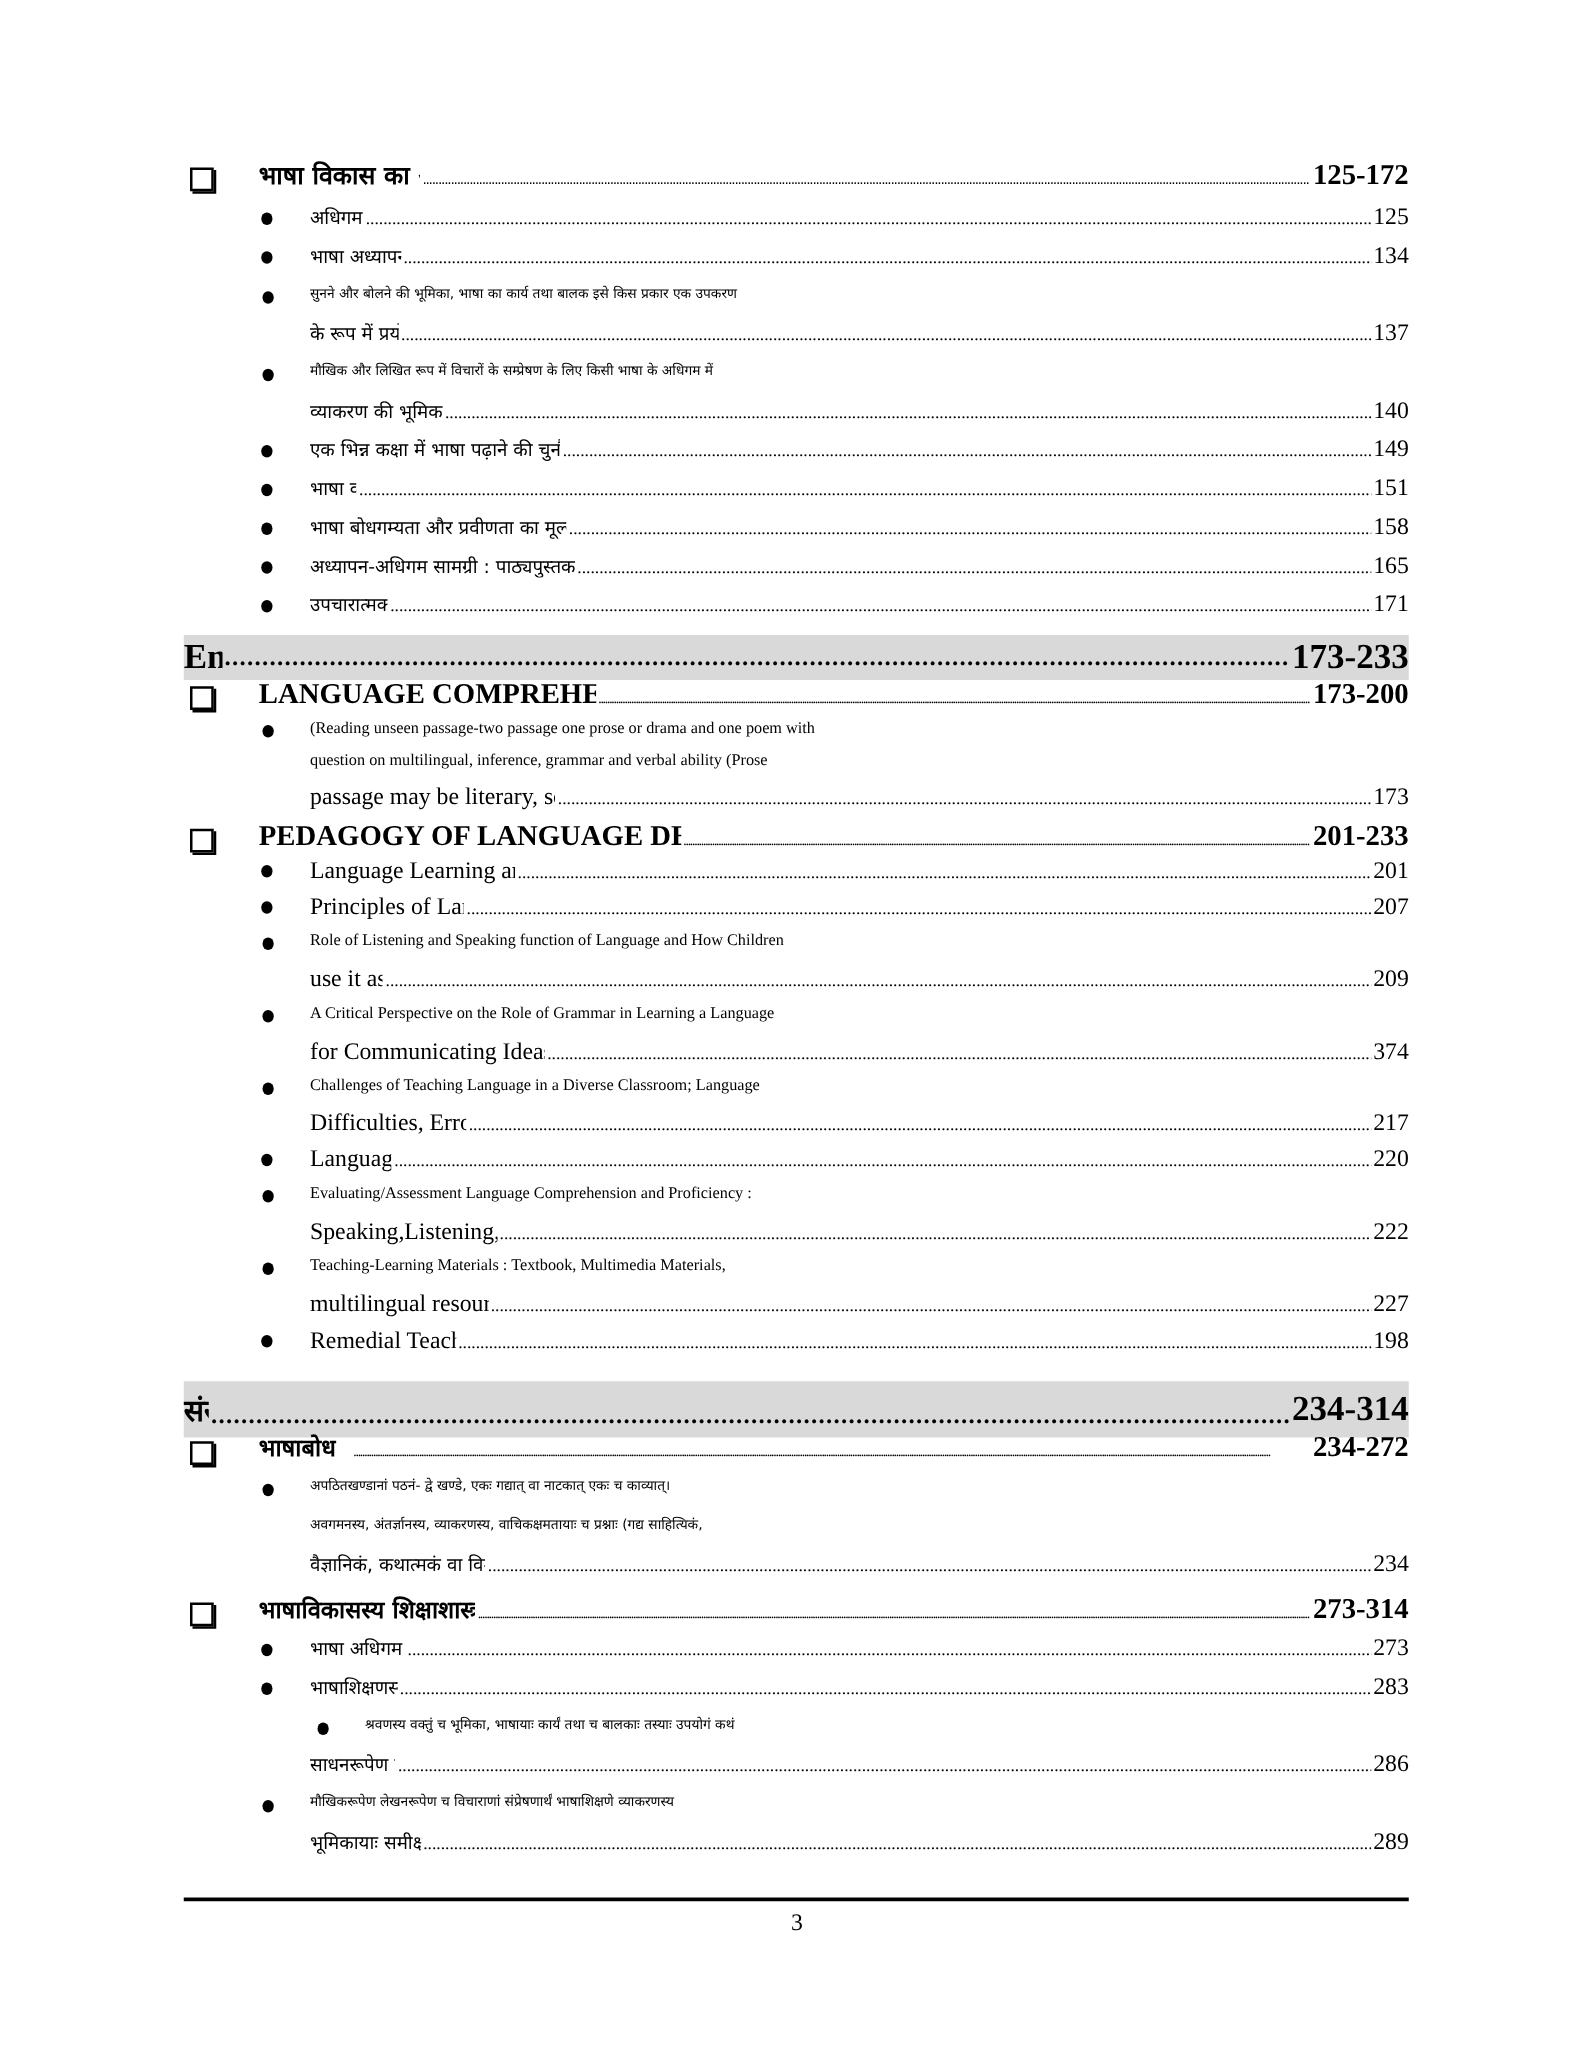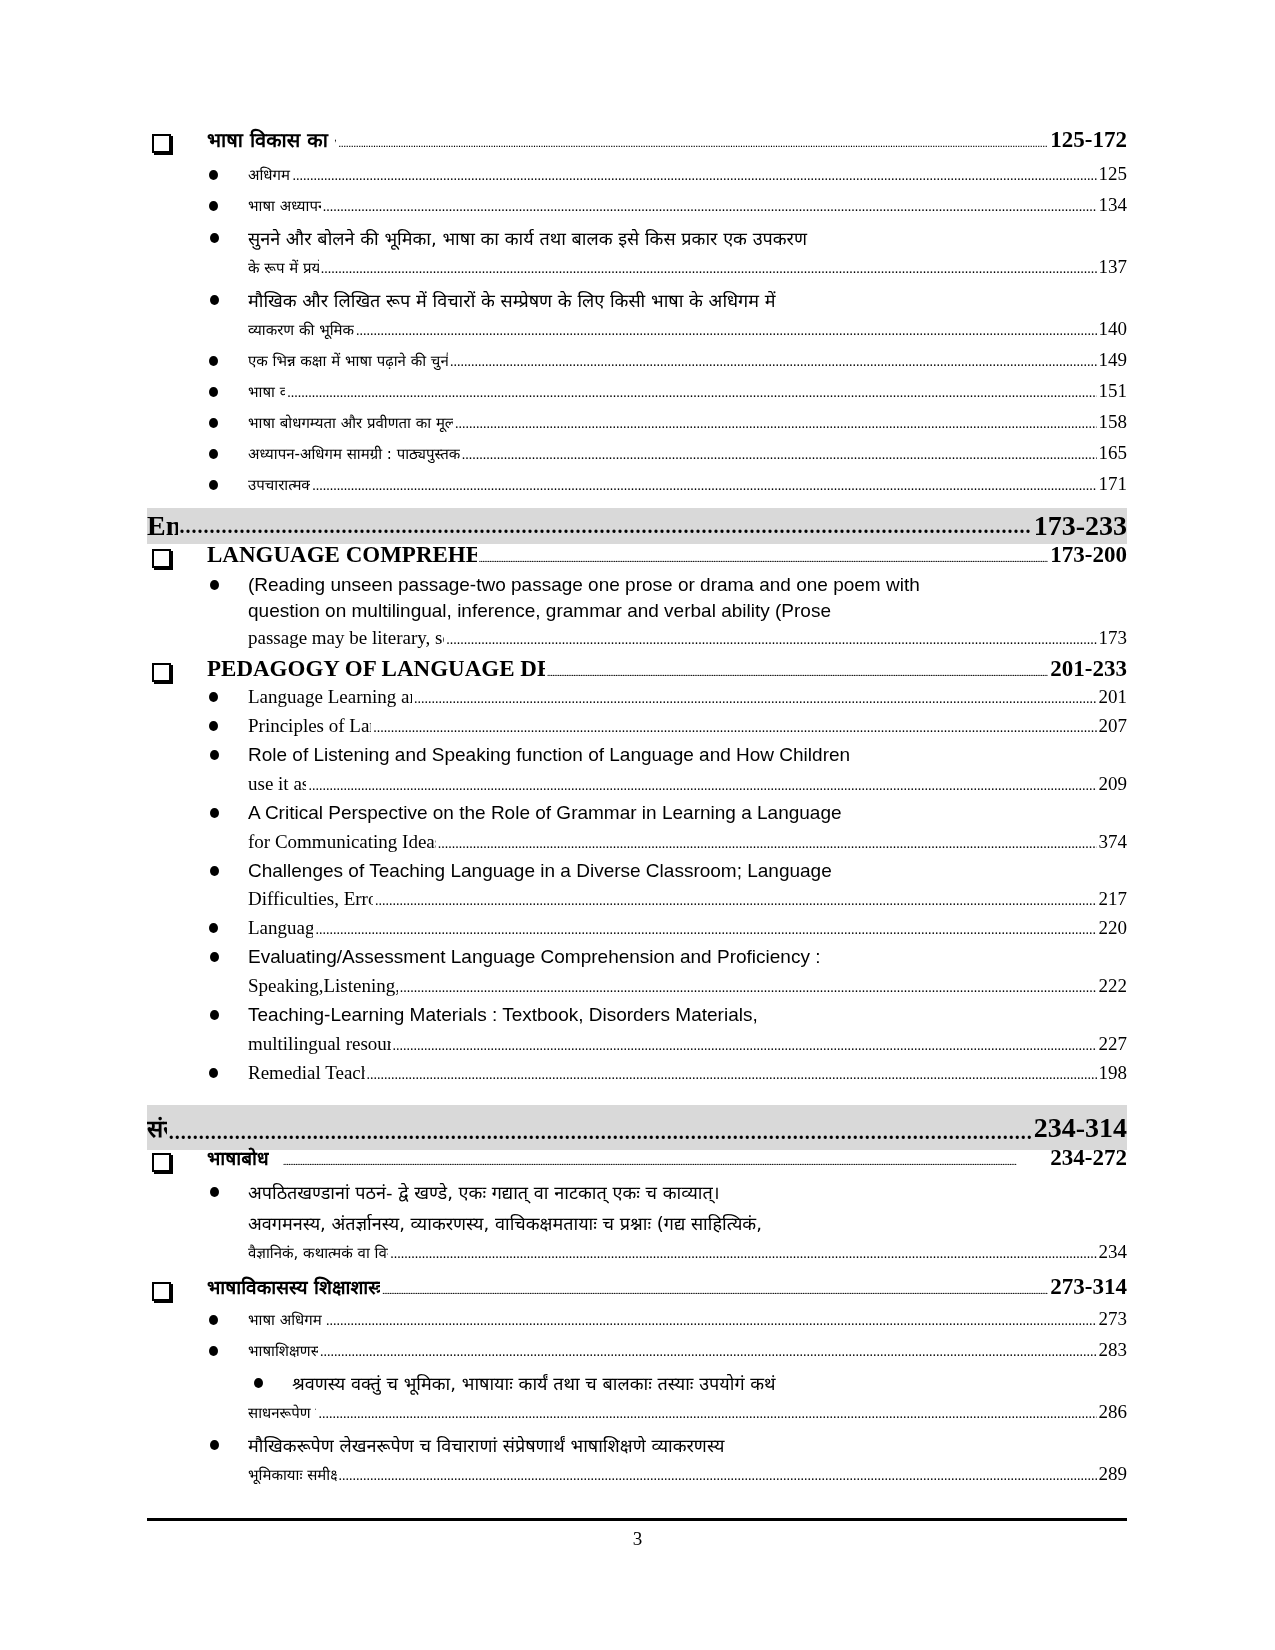--- a/index.html
+++ b/index.html
@@ -28,22 +28,22 @@
   .cb { position: absolute; left: 5px; width: 15px; height: 15px; border: 2px solid #000; box-shadow: 2px 2px 0 #000; background: #fff; }
 
   
   .item { font-family: "Liberation Serif", serif; font-size: 19px; }
   .item.hi { font-family: "DejaVu Sans", sans-serif; font-size: 15px; }
   .item .txt { padding-left: 101px; }
   .item .lead { font-size: 14px; }
   .item.hi .lead { font-family: "Liberation Serif", serif; }
   .item .num { font-family: "Liberation Serif", serif; font-size: 19px; }
   .dot { position: absolute; left: 62px; width: 9px; height: 10px; border-radius: 50%; background: #000; }
-  .cont { position: absolute; left: 248px; font-family: Liberation Sans, sans-serif; font-size: 19px; white-space: nowrap; }
-  .cont.hi { font-family: "DejaVu Sans", sans-serif; font-size: 18px; }
+  .cont { position: absolute; left: 248px; font-family: Liberation Serif, serif; font-size: 13px; white-space: nowrap; }
+  .cont.hi { font-family: "DejaVu Sans", sans-serif; font-size: 11px; }
 
   .rule { position: absolute; left: 147px; top: 1518px; width: 980px; height: 3px; background: #000; }
   .pagenum { position: absolute; left: 0; width: 1275px; top: 1528px; text-align: center; font-family: "Liberation Serif", serif; font-size: 19px; }
 </style>
 </head>
 <body>
 
 <div class="page">
 
   <div class="row heading hi" style="top:126px; font-family:'DejaVu Sans',sans-serif; font-size:20px;">
@@ -213,21 +213,21 @@
     <span>Evaluating/Assessment Language Comprehension and Proficiency :</span>
   </div>
   <div class="row item" style="top:975px;">
     <span class="txt">Speaking,Listening, Reading and Writing</span>
     <span class="lead"></span>
     <span class="num">222</span>
   </div>
 
   <div class="cont" style="top:1004px;">
     <span class="dot" style="left:-38px; top:6px;"></span>
-    <span>Teaching-Learning Materials : Textbook, Disorders Materials,</span>
+    <span>Teaching-Learning Materials : Textbook, Multimedia Materials,</span>
   </div>
   <div class="row item" style="top:1033px;">
     <span class="txt">multilingual resource of the classroom.</span>
     <span class="lead"></span>
     <span class="num">227</span>
   </div>
 
   <div class="row item" style="top:1062px;">
     <span class="dot" style="top:6px;"></span>
     <span class="txt">Remedial Teaching/Diagnostic</span>

